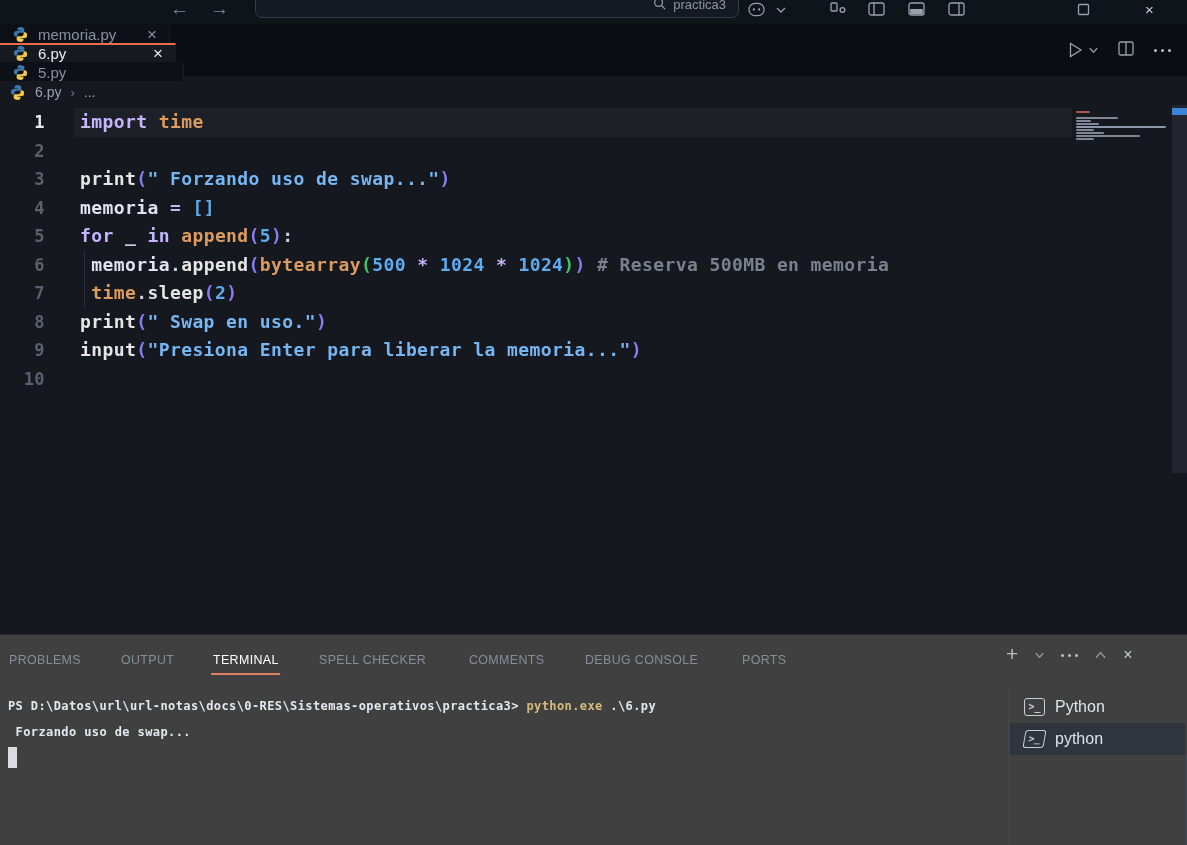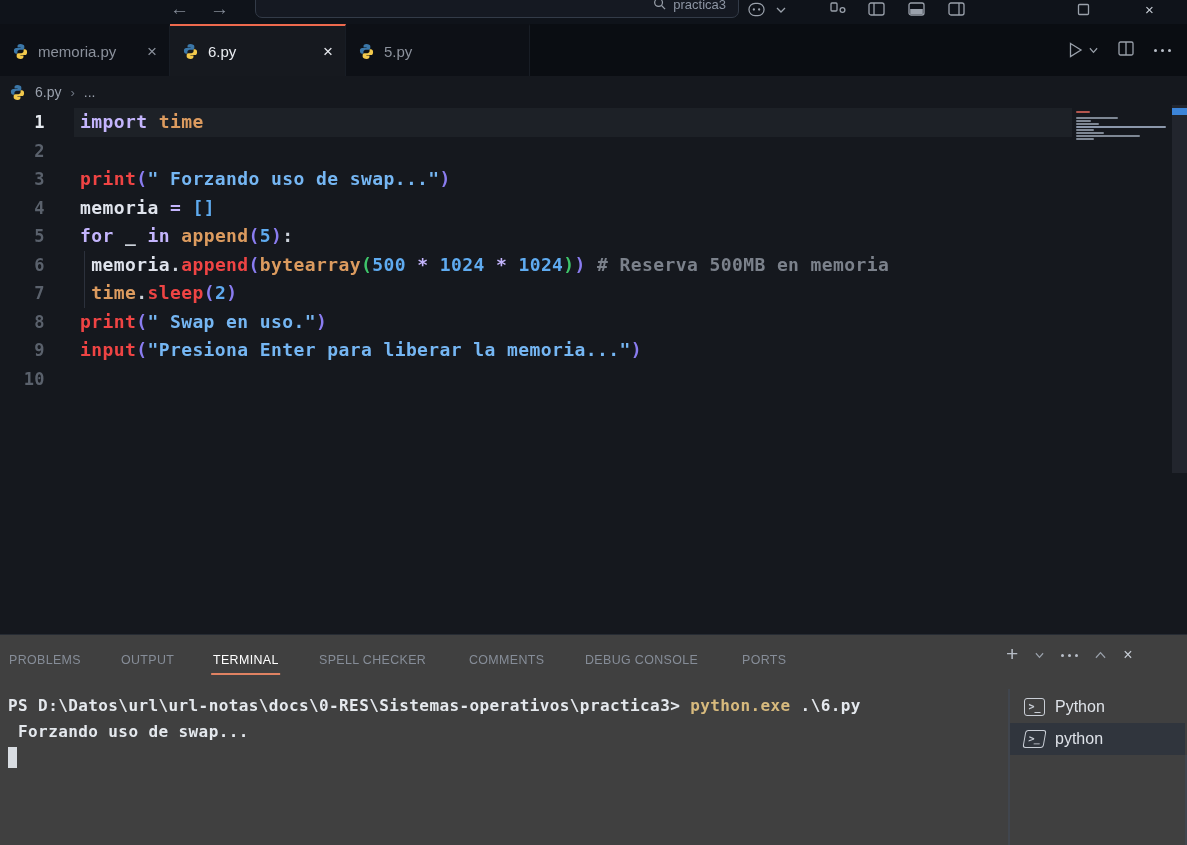--- a/index.html
+++ b/index.html
@@ -12,21 +12,21 @@
   .nav-back{left:170px;} .nav-fwd{left:210px;}
   .command-center{position:absolute;left:255px;top:-9px;width:484px;height:27px;
       background:#151922;border:1px solid #333b48;border-radius:7px;
       display:flex;align-items:center;justify-content:flex-end;gap:7px;padding-right:12px;
       color:#8d95a3;font-size:13px;box-sizing:border-box;}
   .ti{position:absolute;top:2px;}
 
   svg.oline{stroke:#9aa1ab;fill:none;stroke-width:1.3;}
 
   
-  .tabbar{position:relative;height:52px;background:#0a0d12;display:flex;}
+  .tabbar{position:relative;height:52px;background:#0a0d12;display:flex;flex-direction:column;}
   .tab{box-sizing:border-box;display:flex;align-items:center;gap:9px;padding:0 12px;
        background:#0d1016;border-right:1px solid #181d25;border-top:2px solid transparent;
        color:#8b919c;font-size:15px;cursor:default;}
   .tab.active{background:#16191f;color:#e9ecf1;border-top:2px solid #ee6a4e;}
   .tab .close{margin-left:auto;font-size:17px;line-height:1;color:inherit;}
   .pyicon{width:17px;height:17px;display:inline-block;flex:0 0 auto;}
   .tab-actions{position:absolute;right:16px;top:0;height:52px;display:flex;align-items:center;gap:20px;color:#b9bfc9;}
   .dots{display:flex;gap:4px;align-items:center;}
   .dots i{width:3px;height:3px;border-radius:50%;background:#b9bfc9;}
 
@@ -38,42 +38,42 @@
   
   .editor{position:relative;height:526px;background:#15181e;
           font-family:"DejaVu Sans Mono","Liberation Mono",monospace;
           font-size:18px;letter-spacing:0.4px;font-weight:bold;}
   .row{position:relative;display:flex;height:28.5px;line-height:28.5px;}
   .row.current::before{content:"";position:absolute;left:74px;right:115px;top:0;bottom:0;background:#1d2127;}
   .gutter{position:relative;flex:0 0 45px;text-align:right;color:#5a616c;font-size:17px;}
   .row.current .gutter{color:#e6eaf0;}
   .code{position:relative;padding-left:35px;white-space:pre;color:#dfe3ec;}
   .guide{position:absolute;left:84px;top:0;height:28.5px;border-left:1px solid #2c313c;}
-  .tk-kw{color:#c4b5fd;} .tk-mod{color:#dc9b5f;} .tk-fn{color:#ef4444;}
+  .tk-kw{color:#c4b5fd;} .tk-mod{color:#dc9b5f;} .tk-fn{color:#e5e5e5;}
   .tk-str{color:#75b6f3;} .tk-num{color:#5fabf0;} .tk-id{color:#dfe3ec;}
   .tk-pl{color:#ccd2db;} .tk-cm{color:#7b818b;} .tk-b1{color:#8a7cf0;} .tk-b2{color:#3ec46a;}
 
   .minimap{position:absolute;left:1076px;top:3px;width:92px;}
   .minimap .mrow{height:2px;margin-bottom:1px;border-radius:1px;}
   .scroll-slider{position:absolute;right:0;top:-3px;width:15px;height:368px;background:rgba(120,130,145,0.13);}
   .scroll-mark{position:absolute;right:0;top:0;width:15px;height:7px;background:#3c84d8;}
 
   
   .panel{position:relative;height:211px;background:#404040;border-top:1px solid #262b33;box-sizing:border-box;}
   .panel-tabs{display:flex;gap:34px;align-items:center;height:48px;padding-left:9px;
               color:#868d98;font-size:13.5px;letter-spacing:0.4px;}
   .ptab{position:relative;transform:scaleX(0.92);transform-origin:left center;white-space:nowrap;cursor:default;}
   .ptab.active{color:#ffffff;}
   .ptab.active::after{content:"";position:absolute;left:-2px;right:-2px;bottom:-8px;height:2px;background:#e08262;}
   .panel-actions{position:absolute;left:1006px;top:11px;display:flex;align-items:center;gap:17px;color:#b6bcc5;}
   .pa-plus{font-size:21px;font-weight:200;line-height:1;margin-top:-3px;}
 
   .term{position:absolute;left:8px;top:58px;
         font-family:"DejaVu Sans Mono","Liberation Mono",monospace;
-        font-size:16px;line-height:26px;letter-spacing:0.4px;font-weight:bold;
+        font-size:12px;line-height:26px;letter-spacing:0.4px;font-weight:bold;
         color:#e4e8ed;white-space:pre;}
   .term .y{color:#d7ba7d;}
   .term-cursor{position:absolute;left:8px;top:112px;width:9px;height:21px;background:#d9dde2;}
   .term-sep{position:absolute;left:1008px;top:54px;bottom:0;width:2px;background:#41464e;}
   .term-redge{position:absolute;right:0;top:120px;bottom:0;width:2px;background:#41464e;}
 
   .term-list{position:absolute;left:1010px;top:56px;right:2px;}
   .term-item{display:flex;align-items:center;gap:10px;height:32px;padding-left:14px;
              color:#dfe3e9;font-size:16px;}
   .term-item.selected{background:#30353d;}

